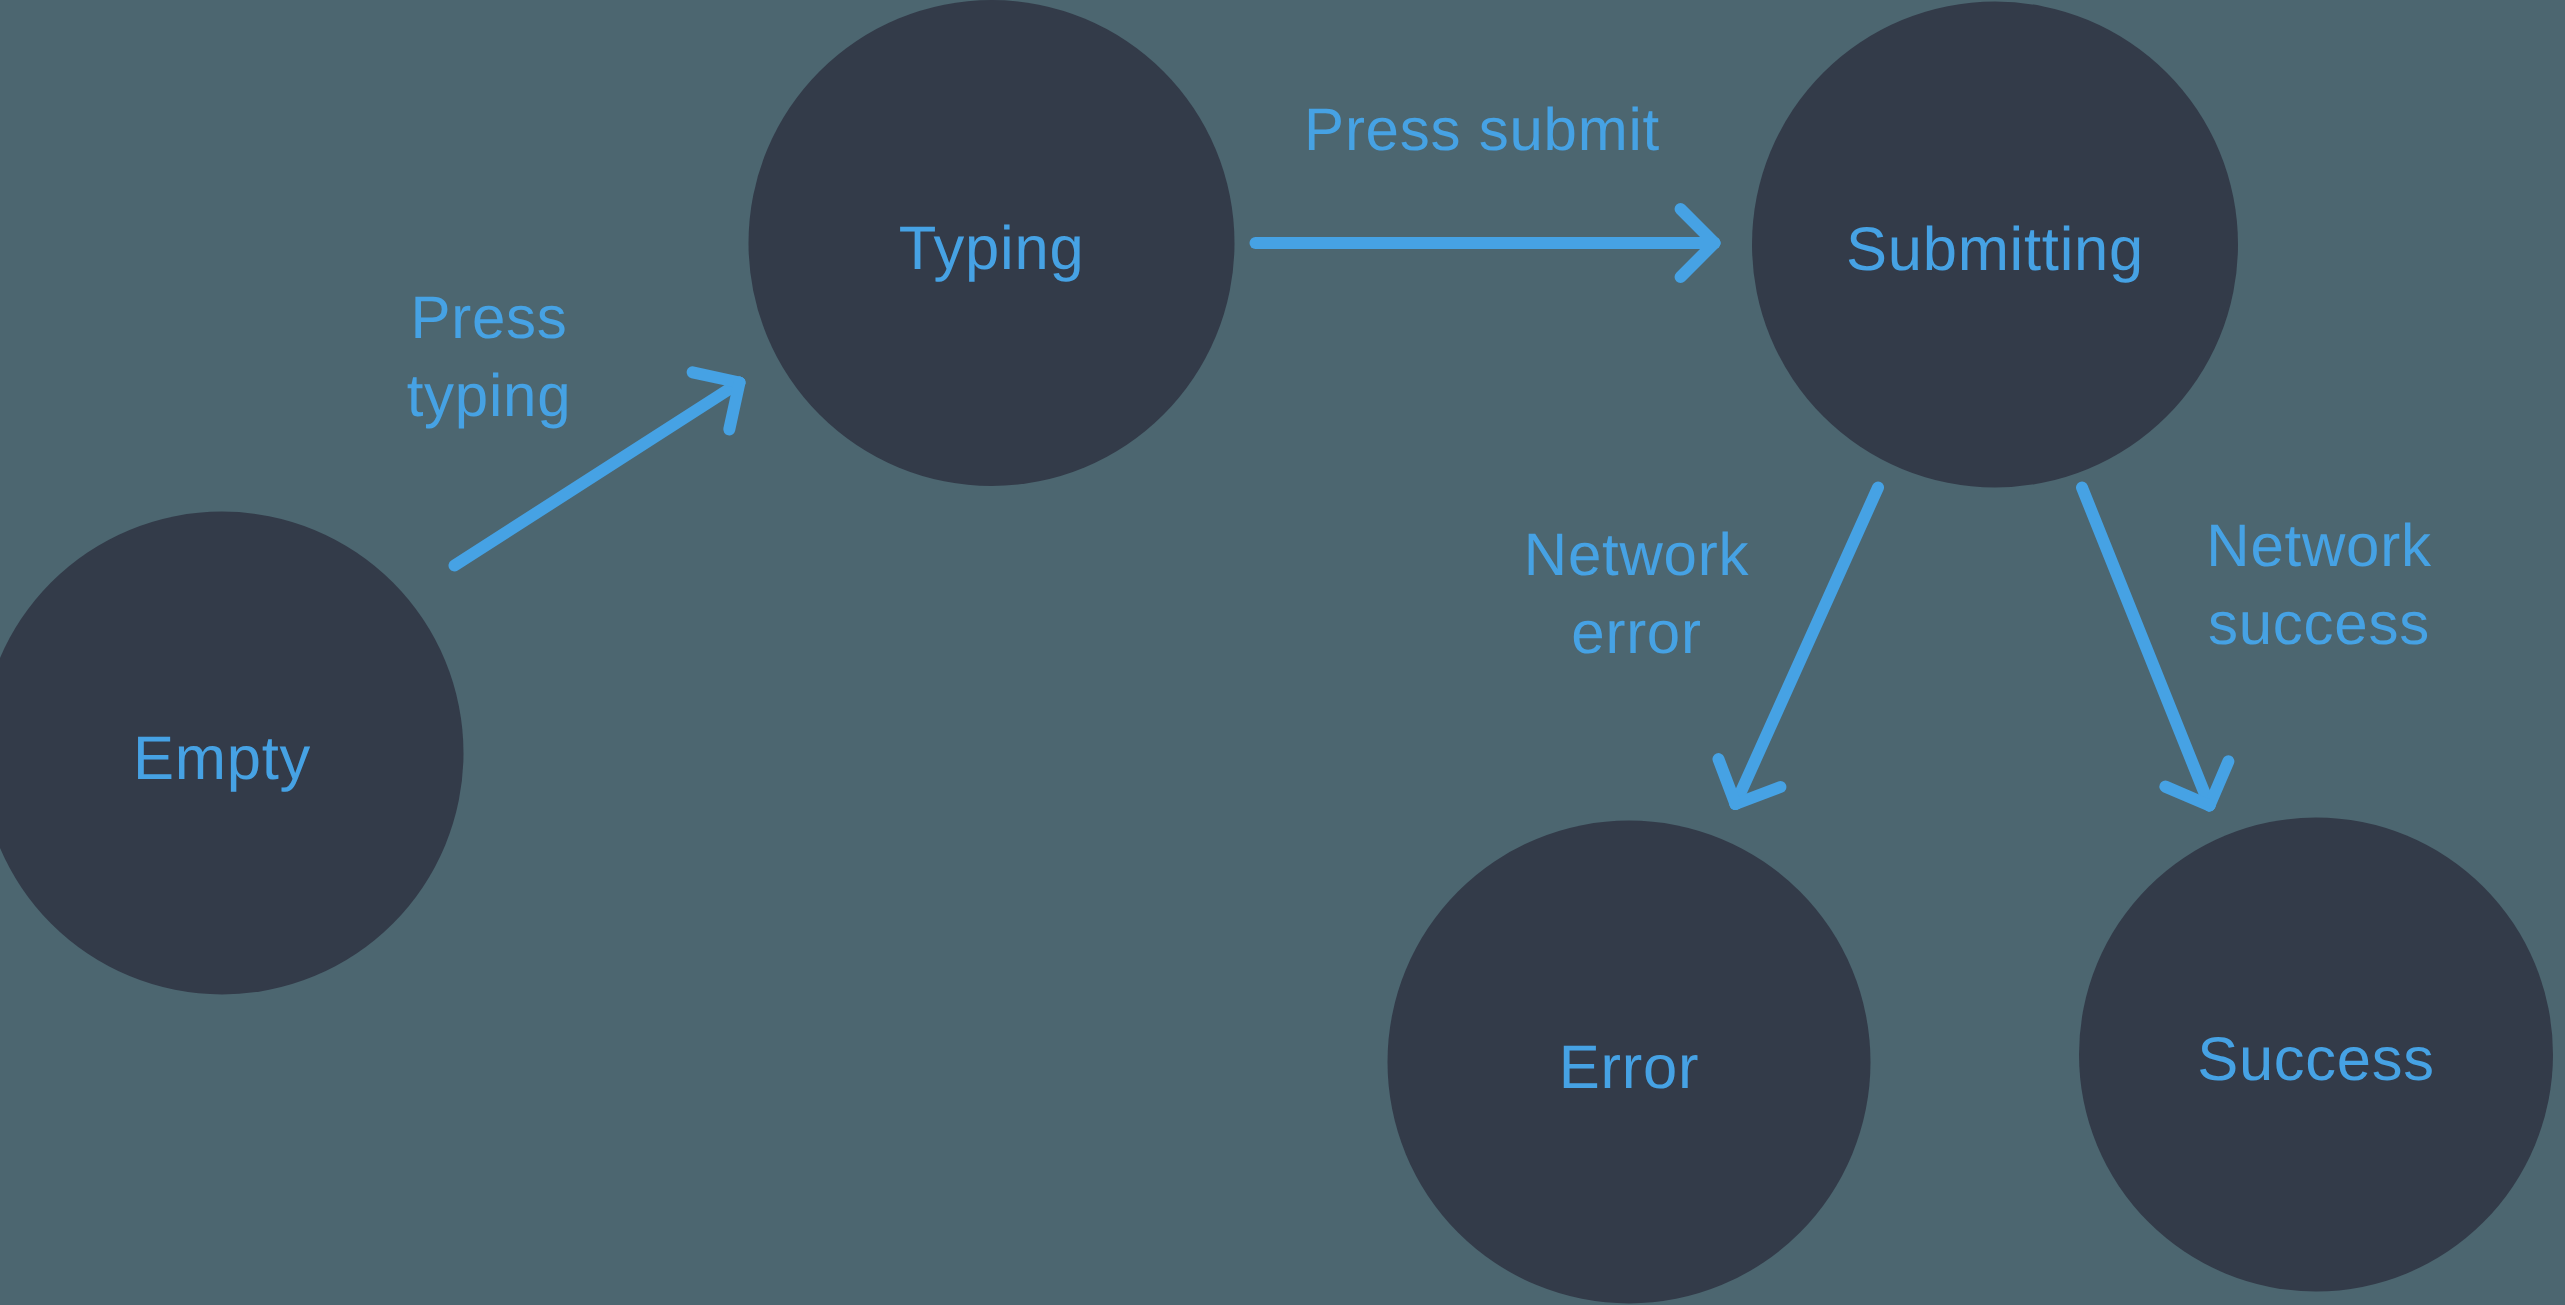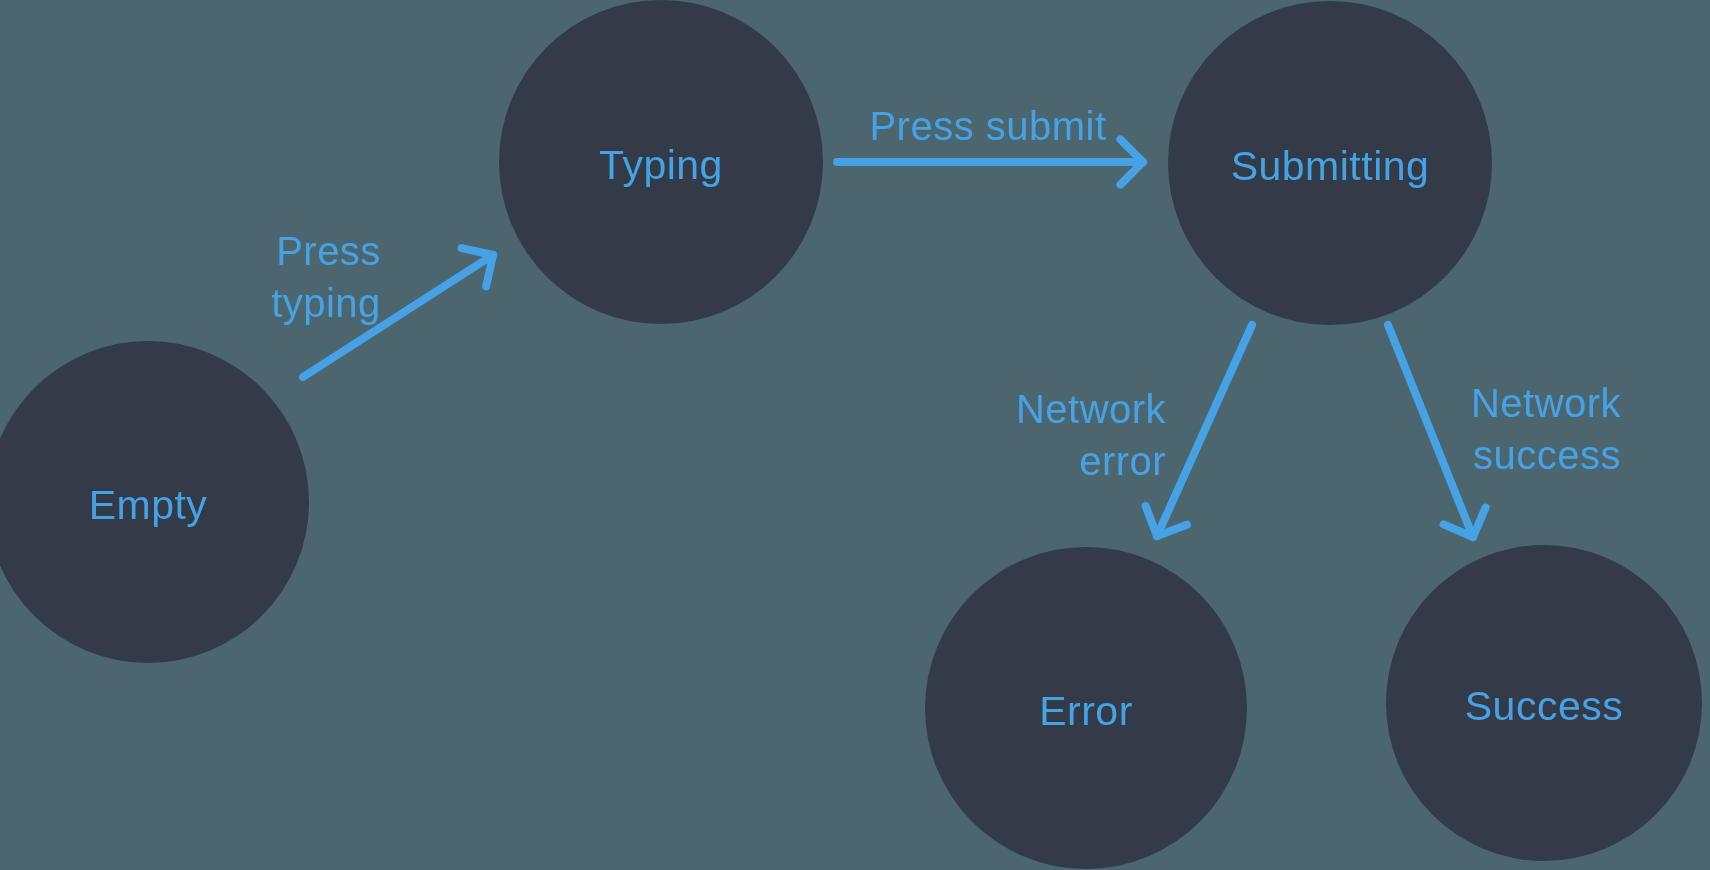--- a/index.html
+++ b/index.html
@@ -40,23 +40,22 @@
     padding-top: 6px;
   }
   .edge-label {
     position: absolute;
     transform: translate(-50%, -50%);
     color: var(--accent, #46A2E4);
     font-size: 40px;
     font-weight: 400;
     letter-spacing: 0.5px;
     line-height: 52px;
-    text-align: right;
+    text-align: center;
     white-space: nowrap;
-    margin-top: 39px;
   }
   .edge-label span { display: block; }
   .arrow-stroke {
     stroke: var(--accent, #46A2E4);
     stroke-width: 8;
     stroke-linecap: round;
     fill: none;
   }
 </style>
 </head>

